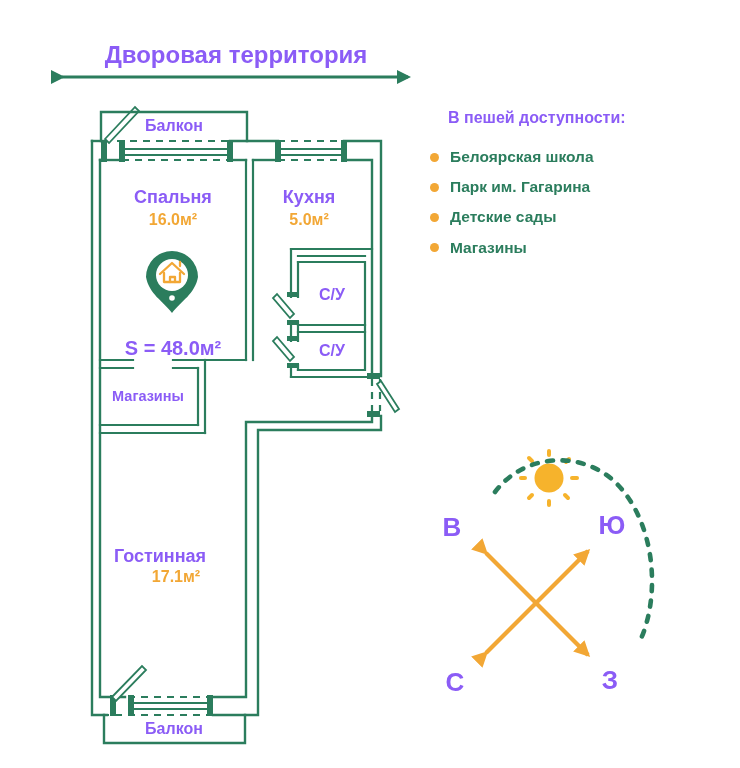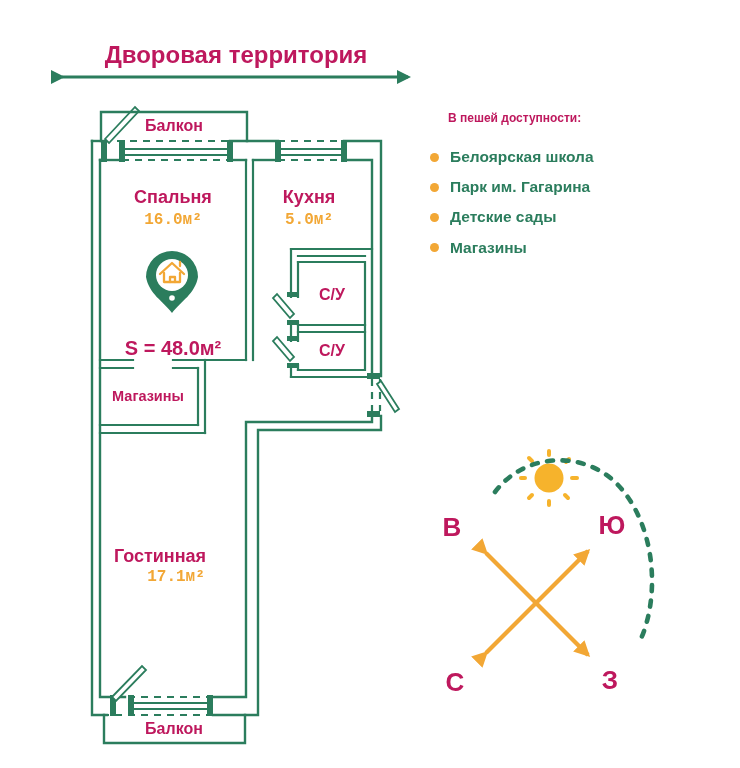--- a/index.html
+++ b/index.html
@@ -2,23 +2,23 @@
 <html><head>
 <meta charset="utf-8">
 <style>
   html,body{margin:0;padding:0;background:#ffffff;}
   #stage{
     position:relative;width:740px;height:768px;background:#ffffff;overflow:hidden;
     font-family:"Liberation Sans","DejaVu Sans",sans-serif;
   }
   .lbl{
     position:absolute;transform:translate(-50%,-50%);
-    font-weight:bold;color:#be185d;white-space:nowrap;line-height:1;
-  }
-  .lbl.orange{color:#f2a735;font-family:Liberation Mono, monospace;}
+    font-weight:bold;color:#8b5cf6;white-space:nowrap;line-height:1;
+  }
+  .lbl.orange{color:#f2a735;}
   .lbl.left{transform:translate(0,-50%);}
   #walklist{position:absolute;left:430px;top:142px;margin:0;padding:0;list-style:none;text-align:right;}
   #walklist li{
     display:flex;align-items:center;height:30.2px;
     color:#2b7d5d;font-weight:600;font-size:15.5px;white-space:nowrap;
   }
   .bullet{
     width:9px;height:9px;border-radius:50%;background:#f2a735;
     margin-right:11px;flex:0 0 auto;
   }
@@ -178,21 +178,21 @@
 
   <div class="lbl" style="left:173px;top:348px;font-size:20px;">S = 48.0м²</div>
 
   <div class="lbl" style="left:148px;top:396px;font-size:14.5px;">Магазины</div>
 
   <div class="lbl" style="left:160px;top:556px;font-size:18px;">Гостинная</div>
   <div class="lbl orange" style="left:176px;top:577px;font-size:16px;">17.1м²</div>
 
   <div class="lbl" style="left:174px;top:729px;font-size:16px;">Балкон</div>
 
-  <div class="lbl left" style="left:448px;top:118px;font-size:12px;">В пешей доступности:</div>
+  <div class="lbl left" style="left:448px;top:118px;font-size:16px;">В пешей доступности:</div>
   <ul id="walklist">
     <li>
       <span class="bullet"></span>
       <span>Белоярская школа</span>
     </li>
     <li>
       <span class="bullet"></span>
       <span>Парк им. Гагарина</span>
     </li>
     <li>

